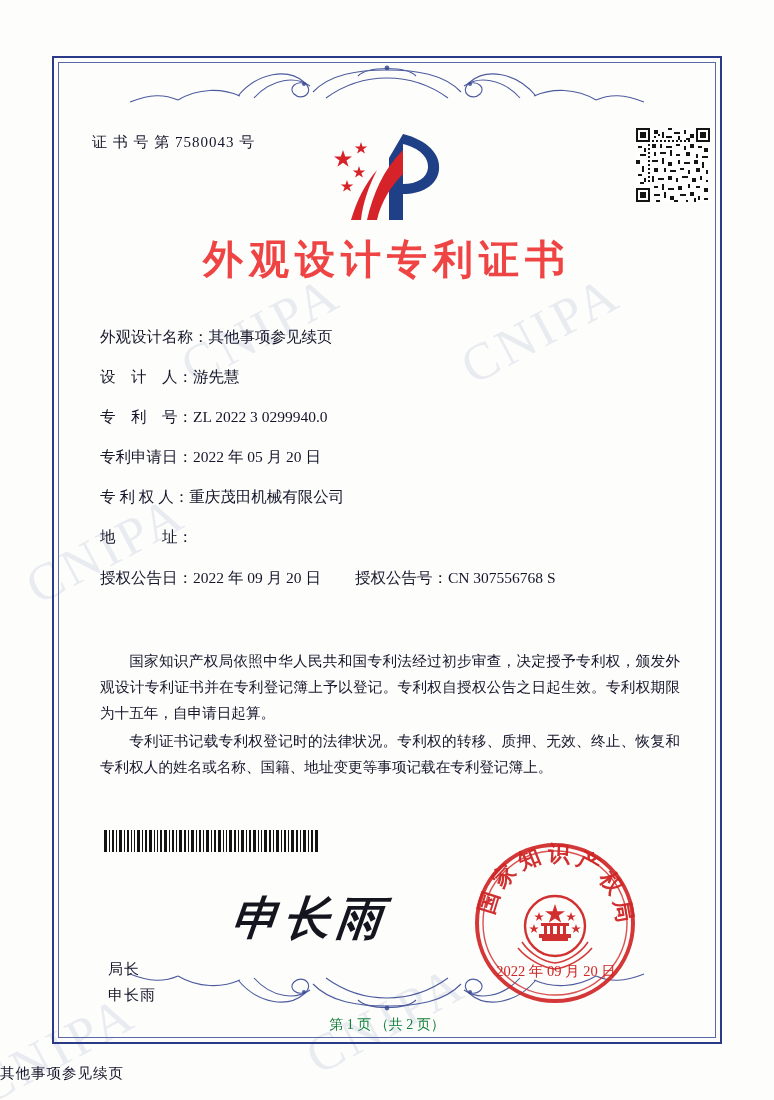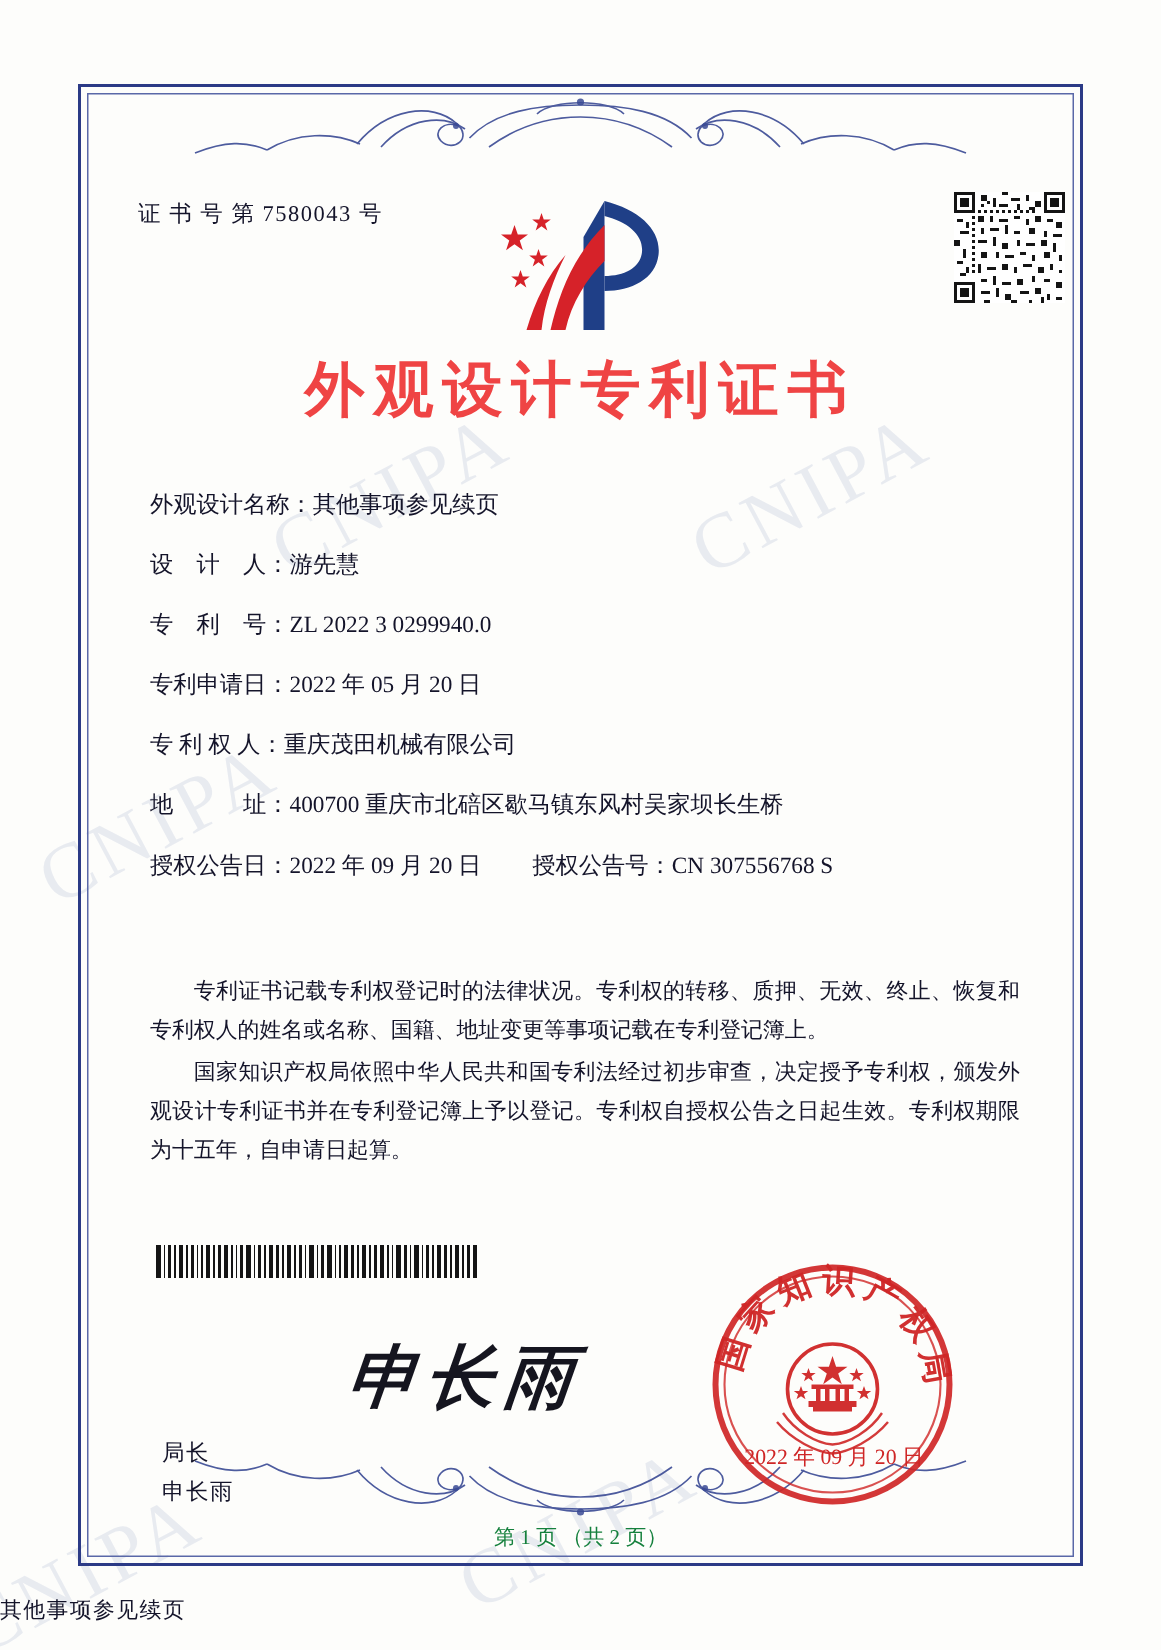--- a/index.html
+++ b/index.html
@@ -450,35 +450,34 @@
       <span class="field-value">2022 年 05 月 20 日</span>
     </div>
 
     <div class="field-row">
       <span class="field-label">专 利 权 人：</span>
       <span class="field-value">重庆茂田机械有限公司</span>
     </div>
 
     <div class="field-row">
       <span class="field-label">地　　　址：</span>
-      <span class="field-value">400700 重庆市北碚区歇马镇东风村吴家坝长生桥</span>
     </div>
 
     <div class="field-row two-col">
       <span class="field-label">授权公告日：</span>
       <span class="field-value">2022 年 09 月 20 日</span>
       <span class="col2-label">授权公告号：</span>
       <span class="field-value">CN 307556768 S</span>
     </div>
 
   </div>
 
   <div class="paragraphs">
+    <p>国家知识产权局依照中华人民共和国专利法经过初步审查，决定授予专利权，颁发外观设计专利证书并在专利登记簿上予以登记。专利权自授权公告之日起生效。专利权期限为十五年，自申请日起算。</p>
     <p>专利证书记载专利权登记时的法律状况。专利权的转移、质押、无效、终止、恢复和专利权人的姓名或名称、国籍、地址变更等事项记载在专利登记簿上。</p>
-    <p>国家知识产权局依照中华人民共和国专利法经过初步审查，决定授予专利权，颁发外观设计专利证书并在专利登记簿上予以登记。专利权自授权公告之日起生效。专利权期限为十五年，自申请日起算。</p>
   </div>
 
   <div class="barcode">
     <svg width="214" height="22" viewBox="0 0 214 22" xmlns="http://www.w3.org/2000/svg" shape-rendering="crispEdges">
       <g fill="#141414">
         <rect x="0" y="0" width="3" height="22"></rect>
           <rect x="5" y="0" width="1" height="22"></rect>
         <rect x="8" y="0" width="2" height="22"></rect>
           <rect x="12" y="0" width="1" height="22"></rect>
         <rect x="15" y="0" width="3" height="22"></rect>

